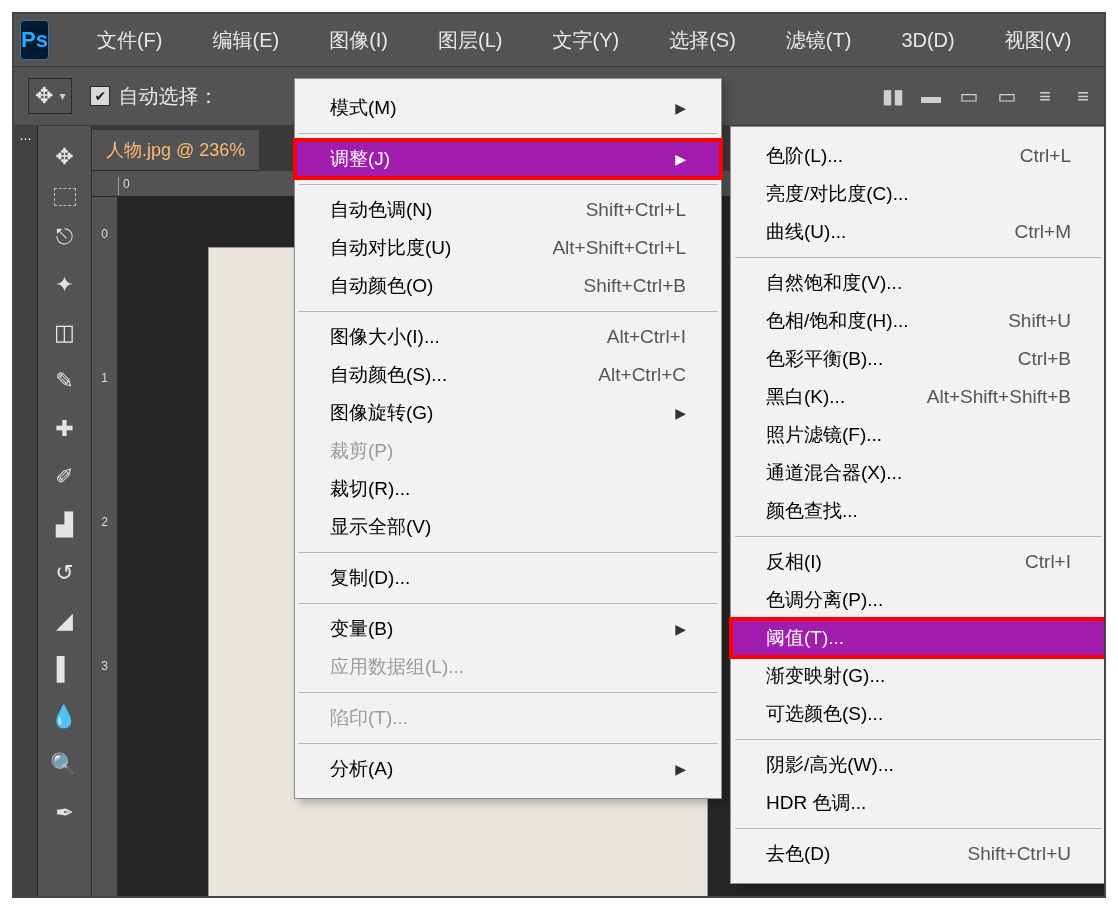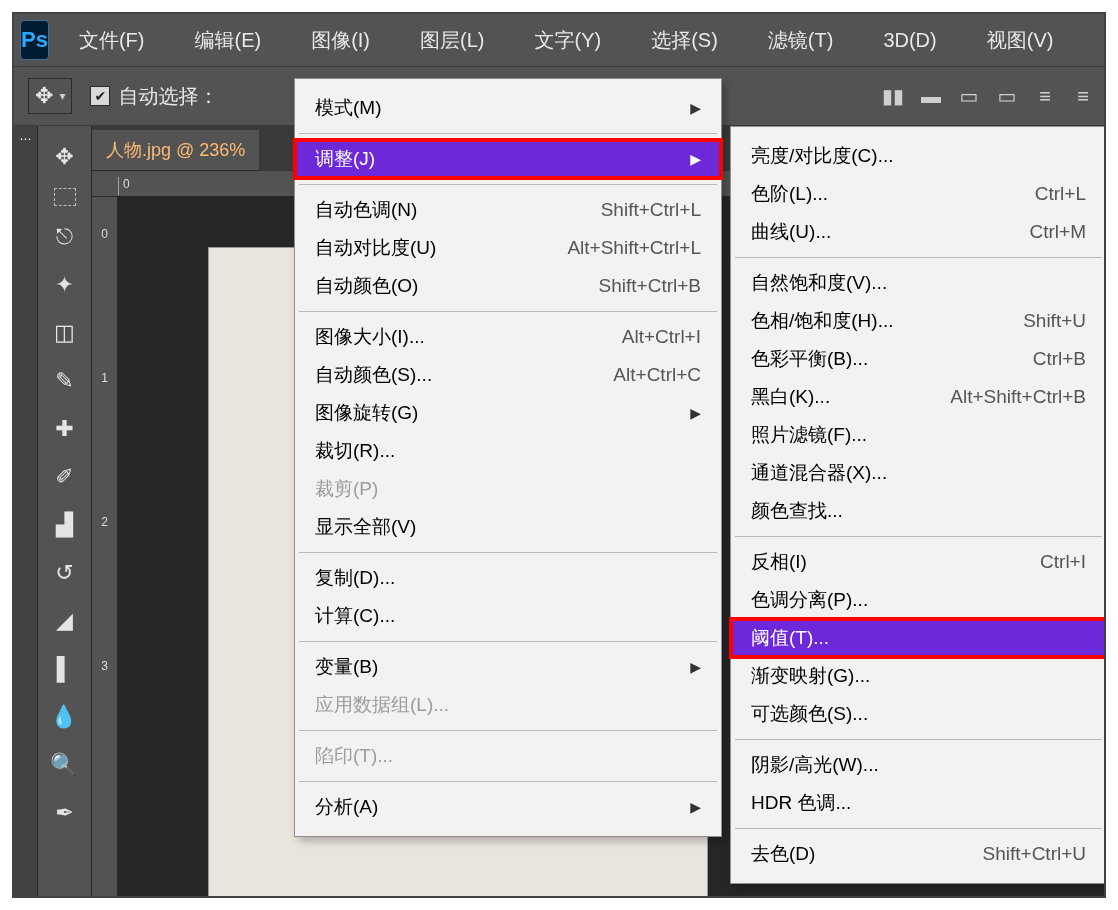--- a/index.html
+++ b/index.html
@@ -33,21 +33,21 @@
     font-size: 20px;
   }
   .ps-logo {
     width: 44px; height: 40px;
     background: #001c33;
     color: #2aa9ff;
     font-weight: bold;
     font-size: 22px;
     display: flex; align-items: center; justify-content: center;
     border-radius: 4px;
-    margin-right: 6px;
+    margin-right: 24px;
     border:1px solid #3d6e97;
   }
   .menubar .menu-item { margin-right: 26px; white-space: nowrap; cursor: default; margin-left: 24px; }
   
   .optionsbar {
     height: 60px;
     background: #535353;
     border-top: 1px solid #3a3a3a;
     border-bottom: 1px solid #3a3a3a;
     display: flex;
@@ -148,30 +148,30 @@
     background:#f2f2f2;
     border:1px solid #8f8f8f;
     box-shadow: 4px 4px 8px rgba(0,0,0,.25);
     padding: 10px 0;
     font-size:19px;
   }
   .dd-item {
     display:flex;
     justify-content:space-between;
     align-items:center;
-    padding: 6px 20px;
+    padding: 6px 35px;
     white-space:nowrap;
     min-height:34px;
     cursor:default;
   }
   .dd-item.disabled { color:#9c9c9c; }
   .dd-item .arrow { color:#333; font-size:14px; margin-left:30px;}
   .dd-sep { height:1px; background:#b8b8b8; margin:6px 4px; }
   .dd-item.selected {
-    background:#6d28d9;
+    background:#a21caf;
     color:#fff;
   }
   .red-box { outline:4px solid #ff0000; outline-offset:-2px; }
   .shortcut { color:#555; margin-left:34px; }
   .dd-item.selected .arrow { color:#fff; }
   #menu-image { left:280px; top:64px; width:428px; }
   #menu-adjust { left:716px; top:112px; width:377px; }
 </style>
 </head>
 <body>
@@ -282,35 +282,32 @@
         <span class="shortcut">Alt+Ctrl+I</span>
       </div>
       <div class="dd-item">
         <span>自动颜色(S)...</span>
         <span class="shortcut">Alt+Ctrl+C</span>
       </div>
       <div class="dd-item">
         <span>图像旋转(G)</span>
         <span class="arrow">▶</span>
       </div>
-      <div class="dd-item">
-        <span>裁切(R)...</span>
-      </div>
       <div class="dd-item disabled">
         <span>裁剪(P)</span>
       </div>
       <div class="dd-item">
+        <span>裁切(R)...</span>
+      </div>
+      <div class="dd-item">
         <span>显示全部(V)</span>
       </div>
       <div class="dd-sep"></div>
       <div class="dd-item">
         <span>复制(D)...</span>
-      </div>
-      <div class="dd-item">
-        <span>计算(C)...</span>
       </div>
       <div class="dd-sep"></div>
       <div class="dd-item">
         <span>变量(B)</span>
         <span class="arrow">▶</span>
       </div>
       <div class="dd-item disabled">
         <span>应用数据组(L)...</span>
       </div>
       <div class="dd-sep"></div>
@@ -319,45 +316,45 @@
       </div>
       <div class="dd-sep"></div>
       <div class="dd-item">
         <span>分析(A)</span>
         <span class="arrow">▶</span>
       </div>
     </div>
 
   <div class="dropdown" id="menu-adjust">
       <div class="dd-item">
-        <span>亮度/对比度(C)...</span>
-      </div>
-      <div class="dd-item">
         <span>色阶(L)...</span>
         <span class="shortcut">Ctrl+L</span>
       </div>
       <div class="dd-item">
+        <span>亮度/对比度(C)...</span>
+      </div>
+      <div class="dd-item">
         <span>曲线(U)...</span>
         <span class="shortcut">Ctrl+M</span>
       </div>
       <div class="dd-sep"></div>
       <div class="dd-item">
         <span>自然饱和度(V)...</span>
       </div>
       <div class="dd-item">
         <span>色相/饱和度(H)...</span>
         <span class="shortcut">Shift+U</span>
       </div>
       <div class="dd-item">
         <span>色彩平衡(B)...</span>
         <span class="shortcut">Ctrl+B</span>
       </div>
       <div class="dd-item">
         <span>黑白(K)...</span>
-        <span class="shortcut">Alt+Shift+Ctrl+B</span>
+        <span class="shortcut">Alt+Shift+Shift+B</span>
       </div>
       <div class="dd-item">
         <span>照片滤镜(F)...</span>
       </div>
       <div class="dd-item">
         <span>通道混合器(X)...</span>
       </div>
       <div class="dd-item">
         <span>颜色查找...</span>
       </div>

